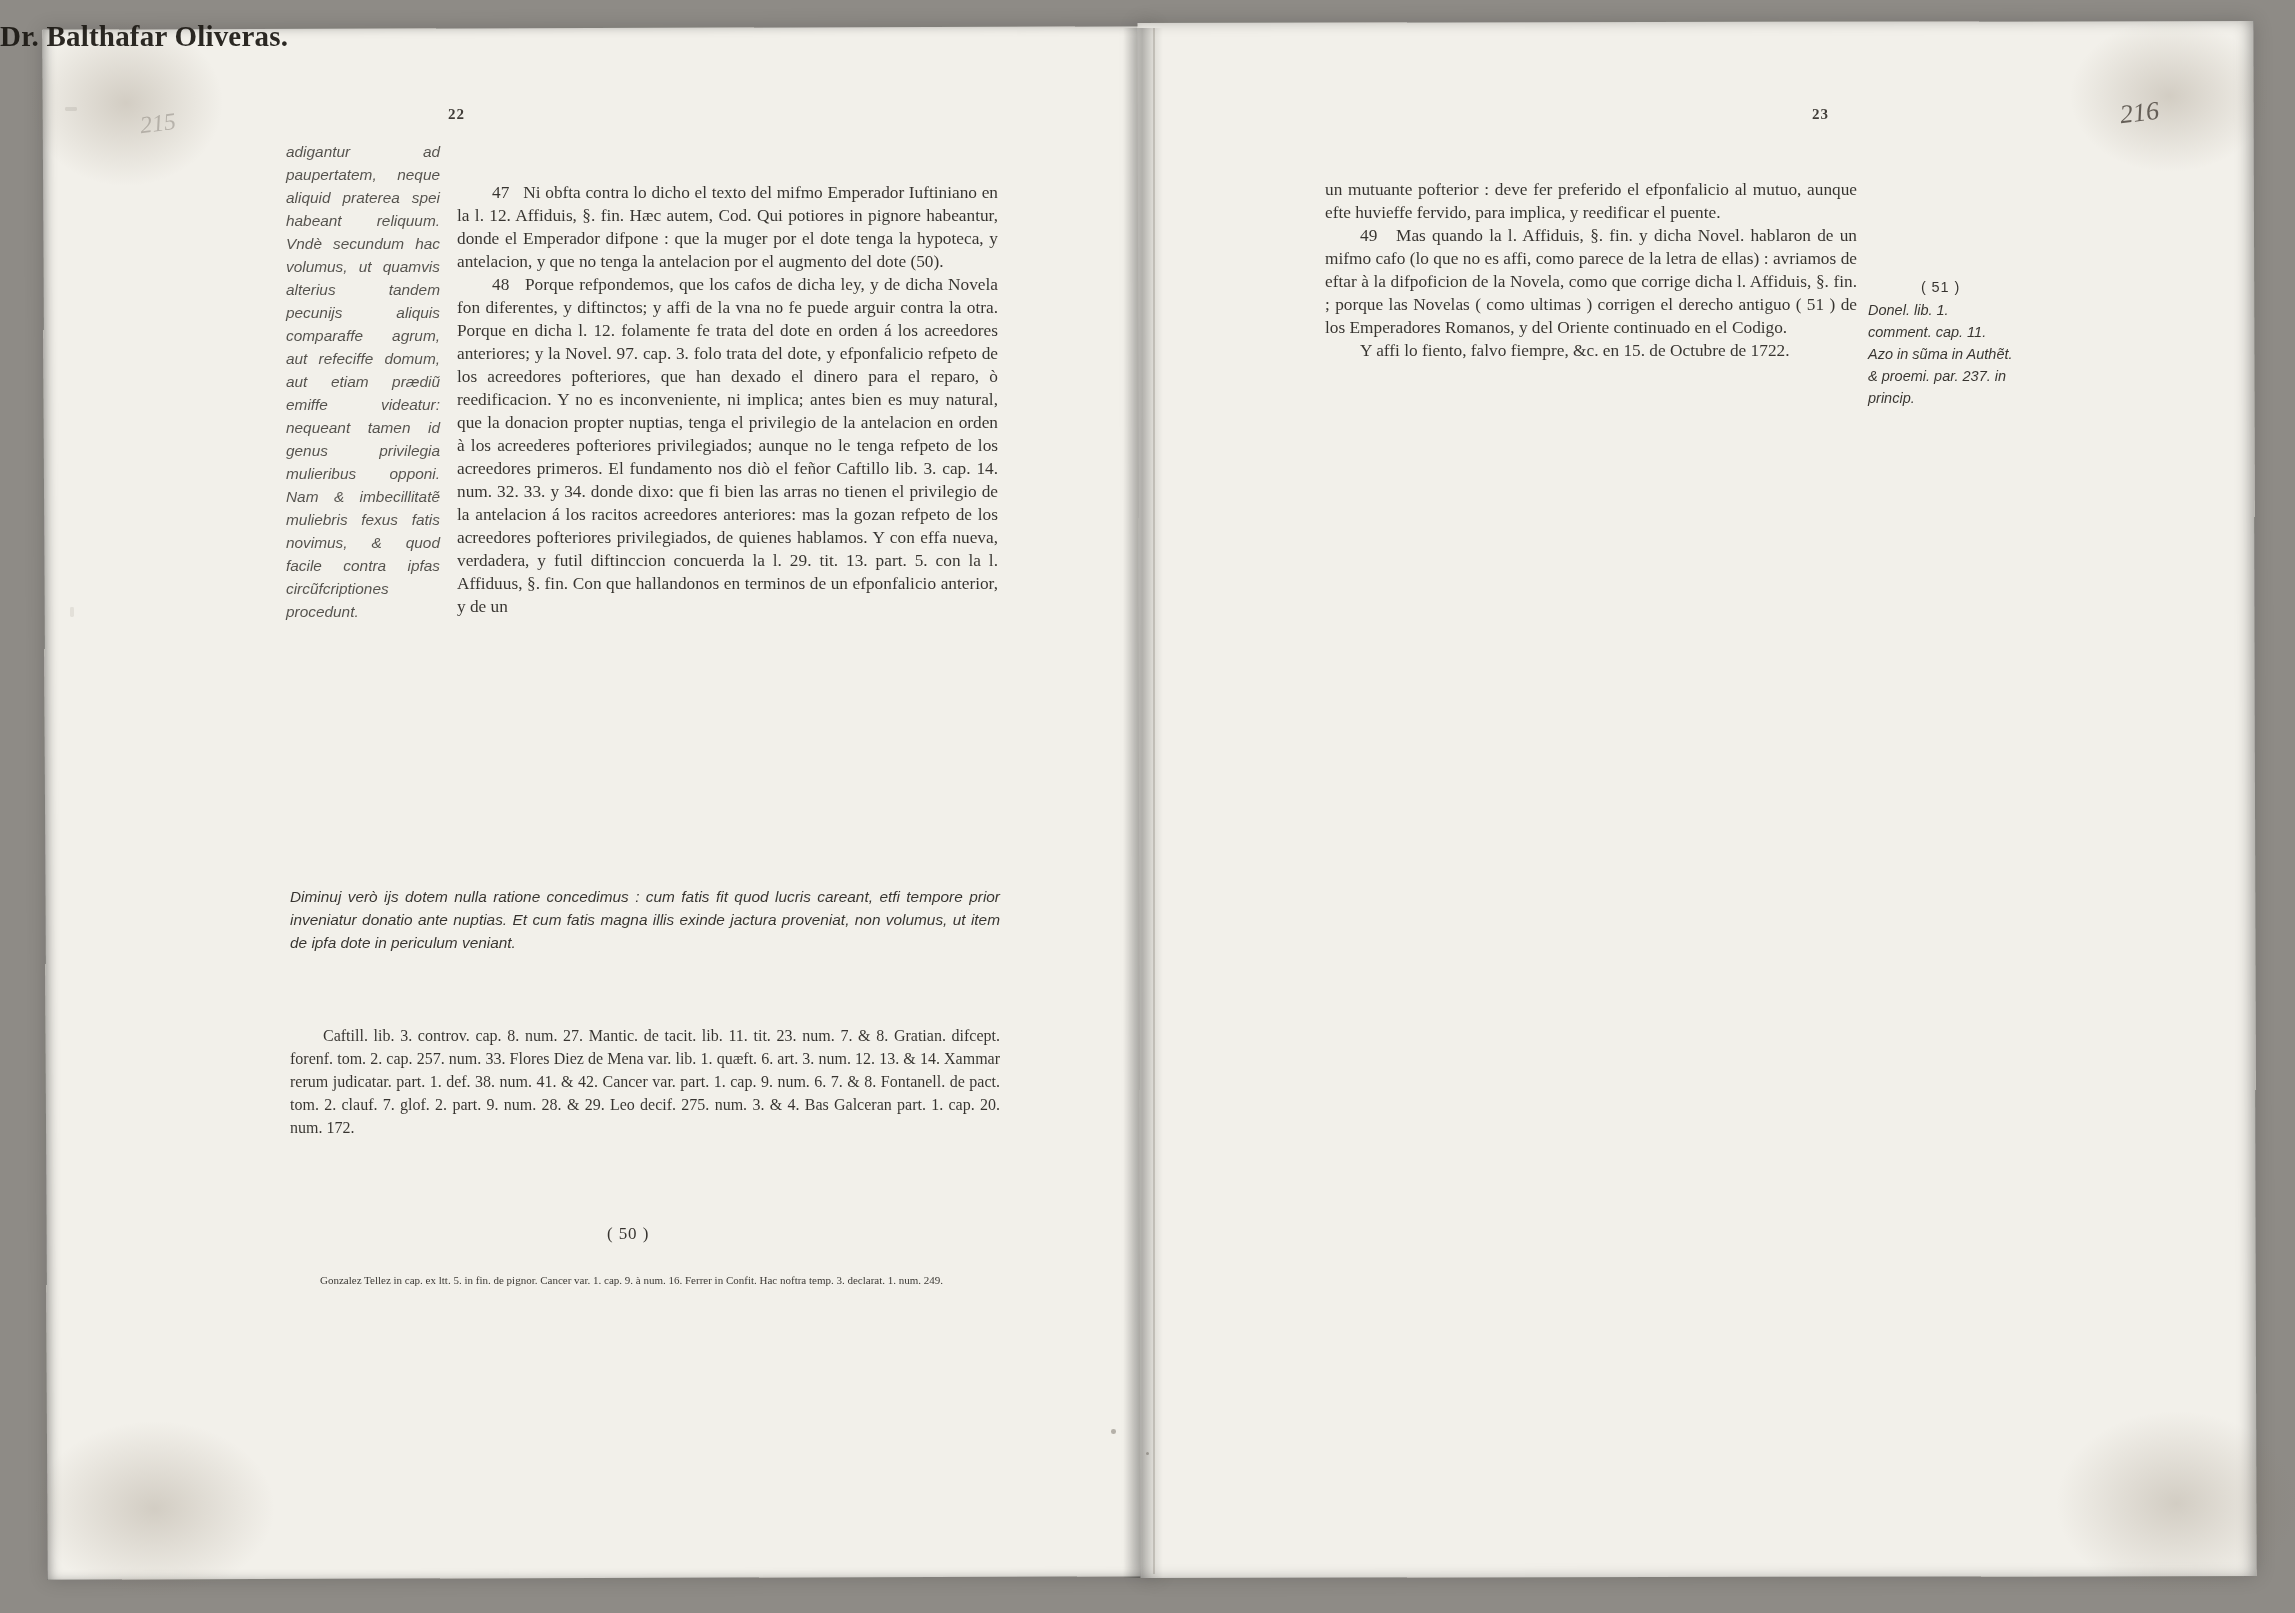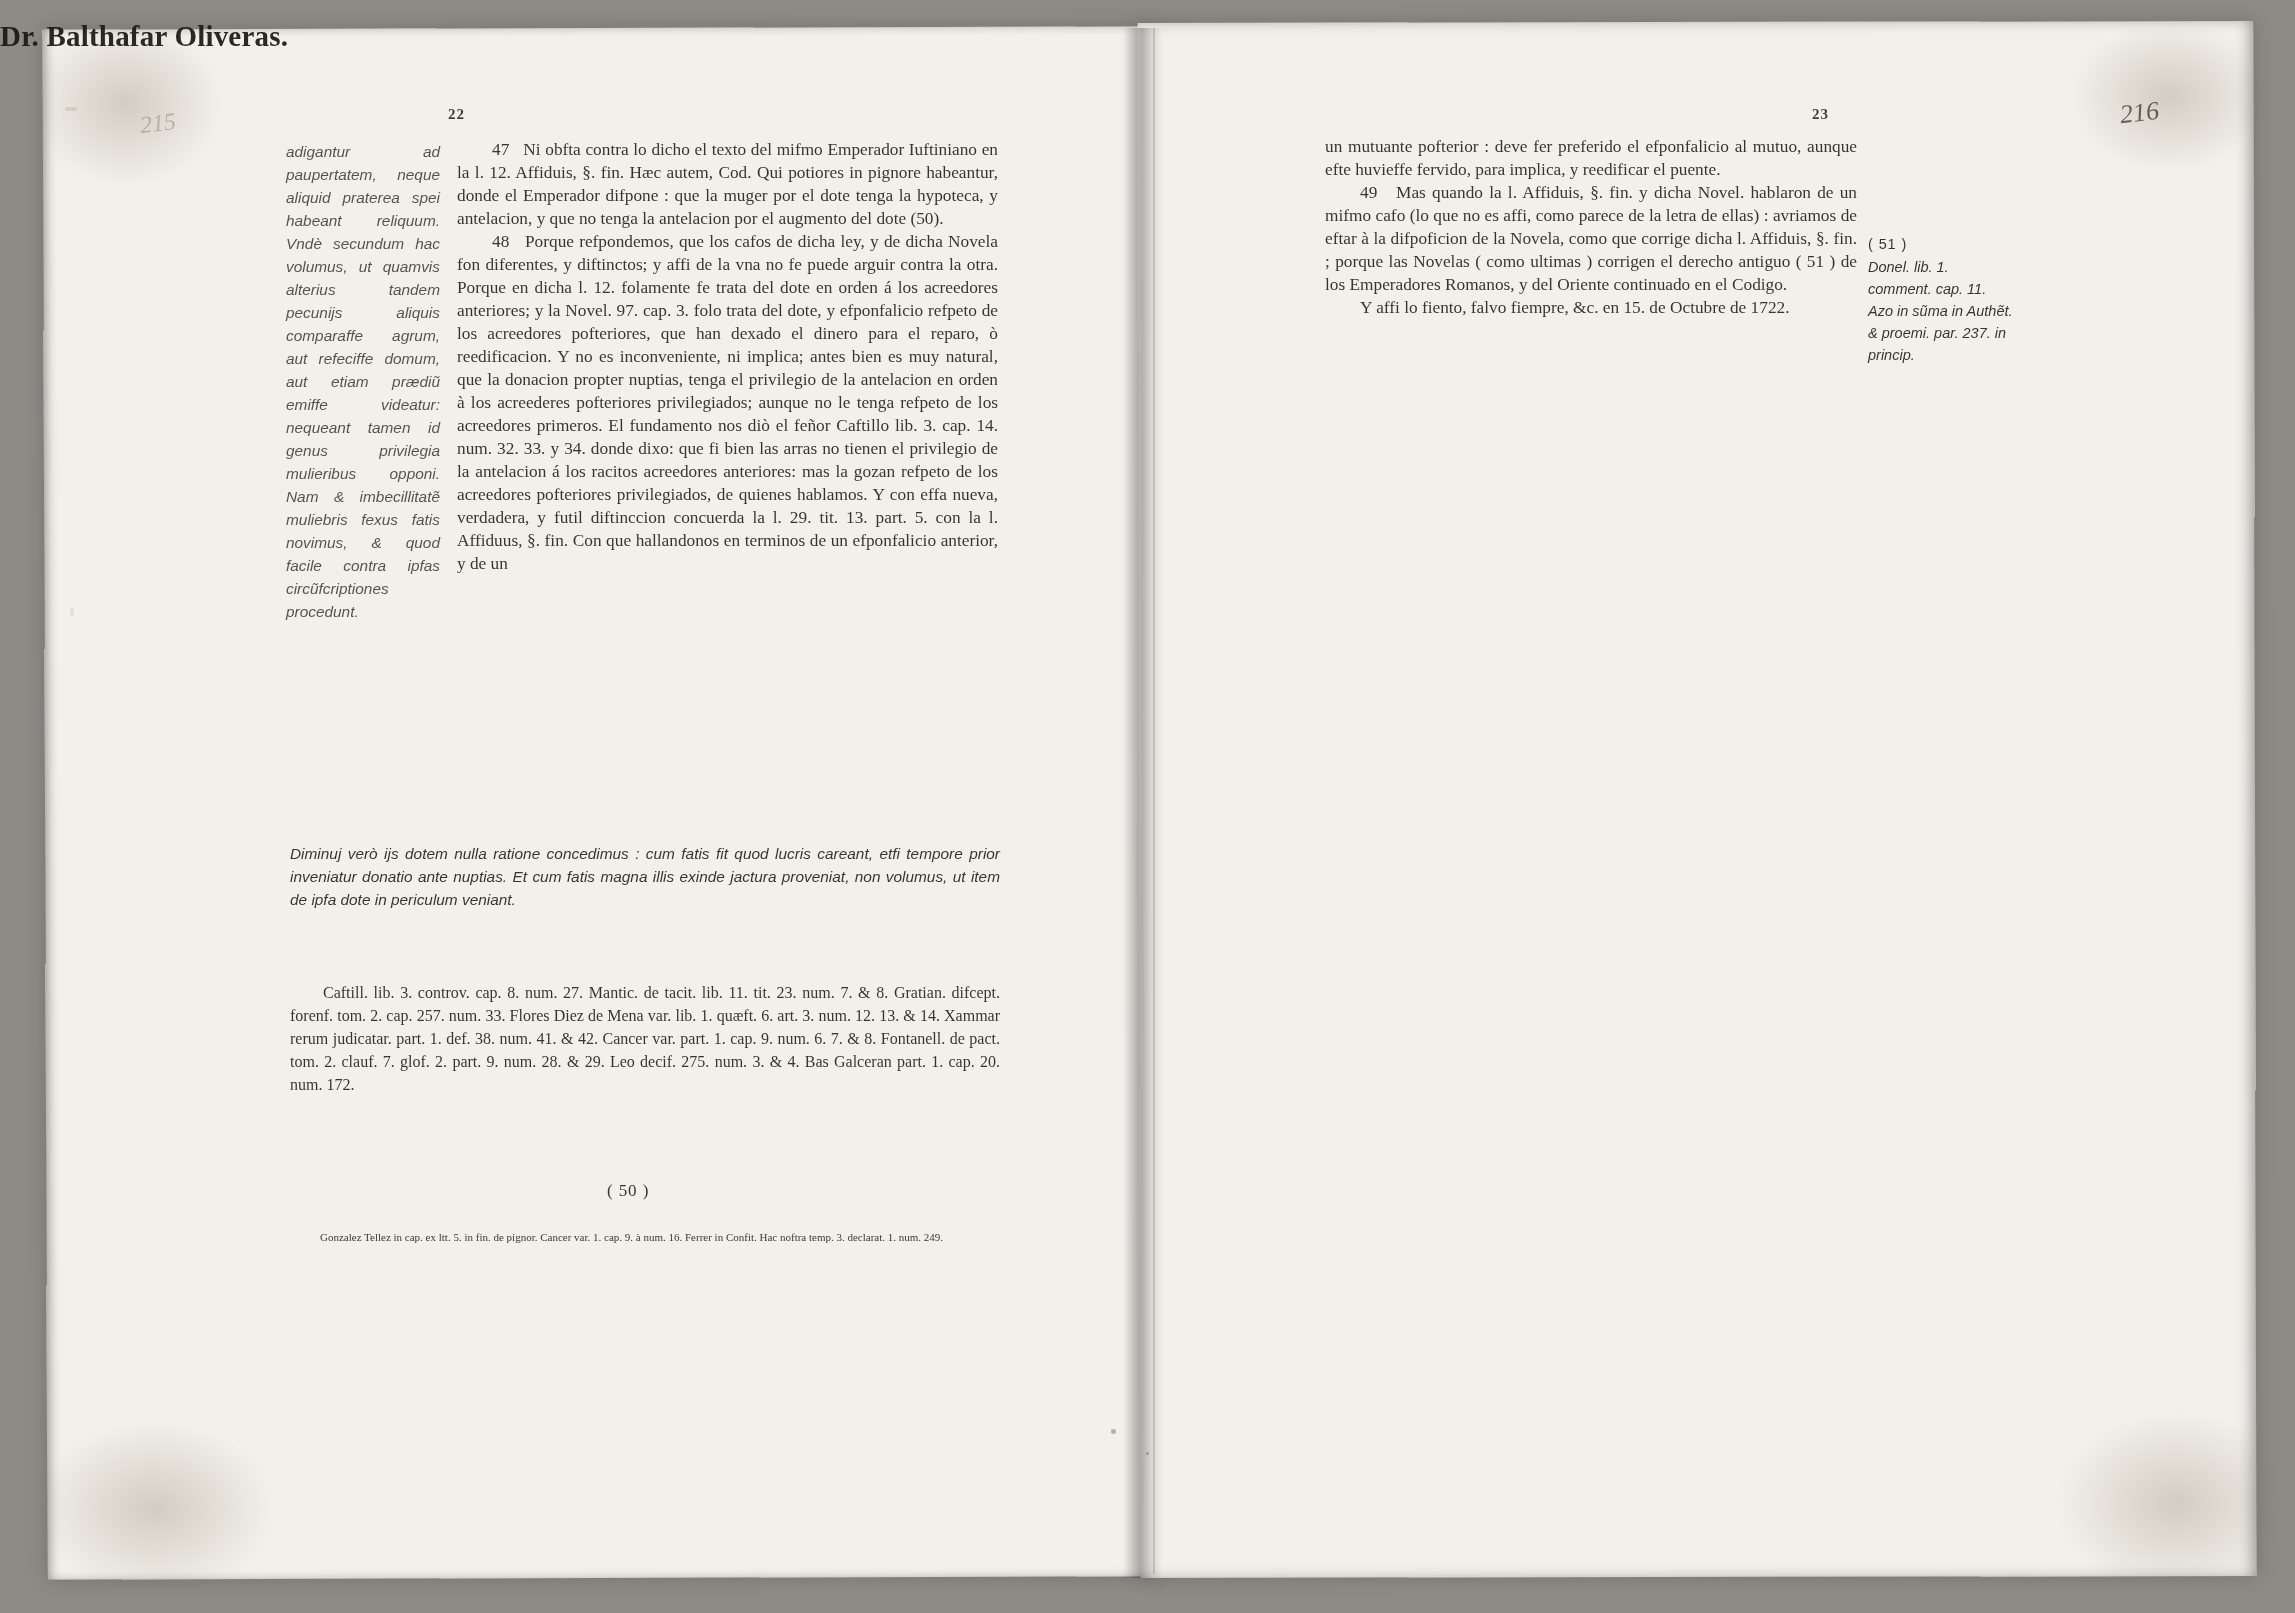--- a/index.html
+++ b/index.html
@@ -70,21 +70,21 @@
 
   
   .txt {
     position: absolute;
     color: #1d1a16;
     text-align: justify;
     -webkit-font-smoothing: antialiased;
   }
   .roman  { font-family: "Liberation Serif", serif; }
   .italic { font-family: Liberation Sans, sans-serif; font-style: italic; }
-  .ink    { opacity: .88; }
+  .ink    { opacity: .88; margin-top: 43px; }
   .ink-lt { opacity: .74; }
 
   
   .folio {
     position: absolute;
     font-family: "Liberation Serif", serif;
     font-weight: bold;
     font-size: 15px;
     color: #201c18;
     opacity: .85;
@@ -180,20 +180,21 @@
   
   #right-margin-note {
     left: 1868px; top: 233px;
     width: 145px;
     font-size: 14.5px;
     line-height: 22px;
     text-align: left;
   }
   #right-margin-note .note-num {
     display: block;
+    text-align: center;
     font-style: normal;
     letter-spacing: 0.9px;
     margin-bottom: 0.9px;
   }
 
   
   .speck {
     position: absolute;
     background: rgba(70,60,48,.35);
     border-radius: 50%;

